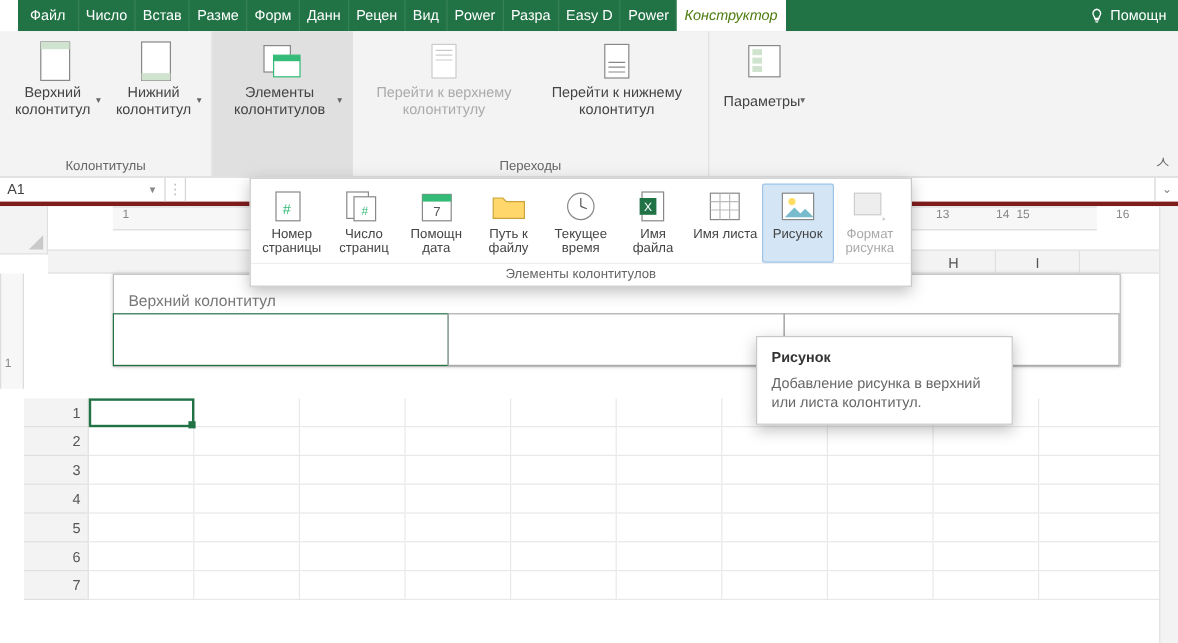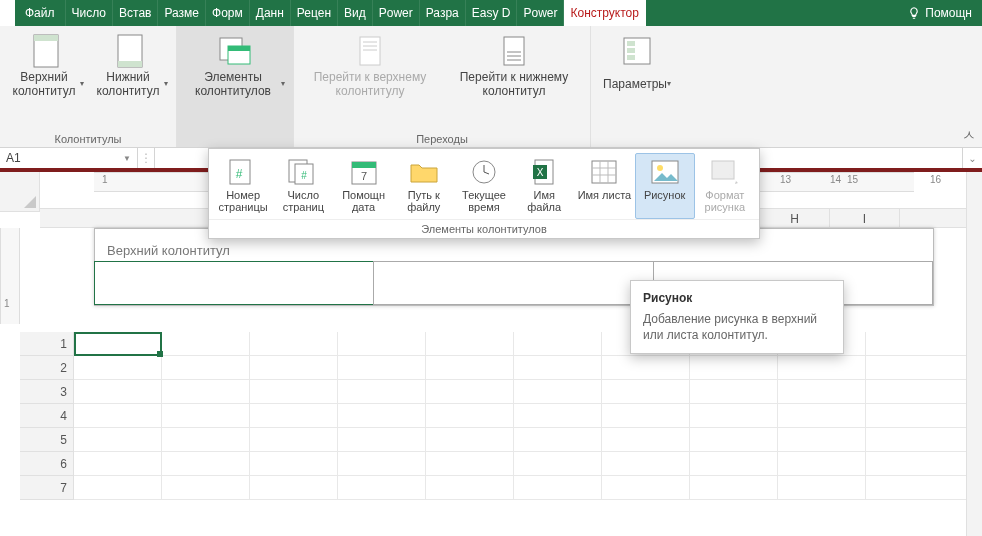--- a/index.html
+++ b/index.html
@@ -2,21 +2,21 @@
 <html><head>
 <meta charset="utf-8">
 <style>
 * { box-sizing: border-box; margin: 0; padding: 0; font-family: "Segoe UI", Tahoma, sans-serif; }
 body { width: 982px; height: 536px; background: #fff; overflow: hidden; position: relative; color: #444; }
 
 
 .tabbar { height: 26px; background: #217346; display: flex; align-items: stretch; color: #fff; font-size: 12px; margin-left: 15px; }
 .tabbar .tab { padding: 0 6px; display: flex; align-items: center; border-right: 1px solid rgba(255,255,255,.1); cursor: default; white-space: nowrap; overflow: hidden; }
 .tabbar .tab.file { padding: 0 10px; }
-.tabbar .tab.active { background: #fff; color: #b91c1c; }
+.tabbar .tab.active { background: #fff; color: #4d7c0f; font-style: italic; }
 .tabbar .spacer { flex: 1; }
 .tabbar .iconbtn { display: flex; align-items: center; gap: 4px; padding: 0 10px; }
 .tabbar svg { width: 14px; height: 14px; }
 
 
 .ribbon { height: 122px; background: #f3f3f3; border-bottom: 1px solid #d4d4d4; display: flex; position: relative; }
 .rgroup { border-right: 1px solid #e1e1e1; padding: 4px 6px 2px 6px; display: flex; flex-direction: column; align-items: center; }
 .rgroup .items { flex: 1; display: flex; gap: 4px; align-items: flex-start; }
 .rgroup .caption { font-size: 11px; color: #666; text-align: center; padding-top: 2px; }
 .bigbtn { width: 80px; display: flex; flex-direction: column; align-items: center; gap: 2px; font-size: 12px; text-align: center; padding: 4px 2px; border-radius: 2px; }

